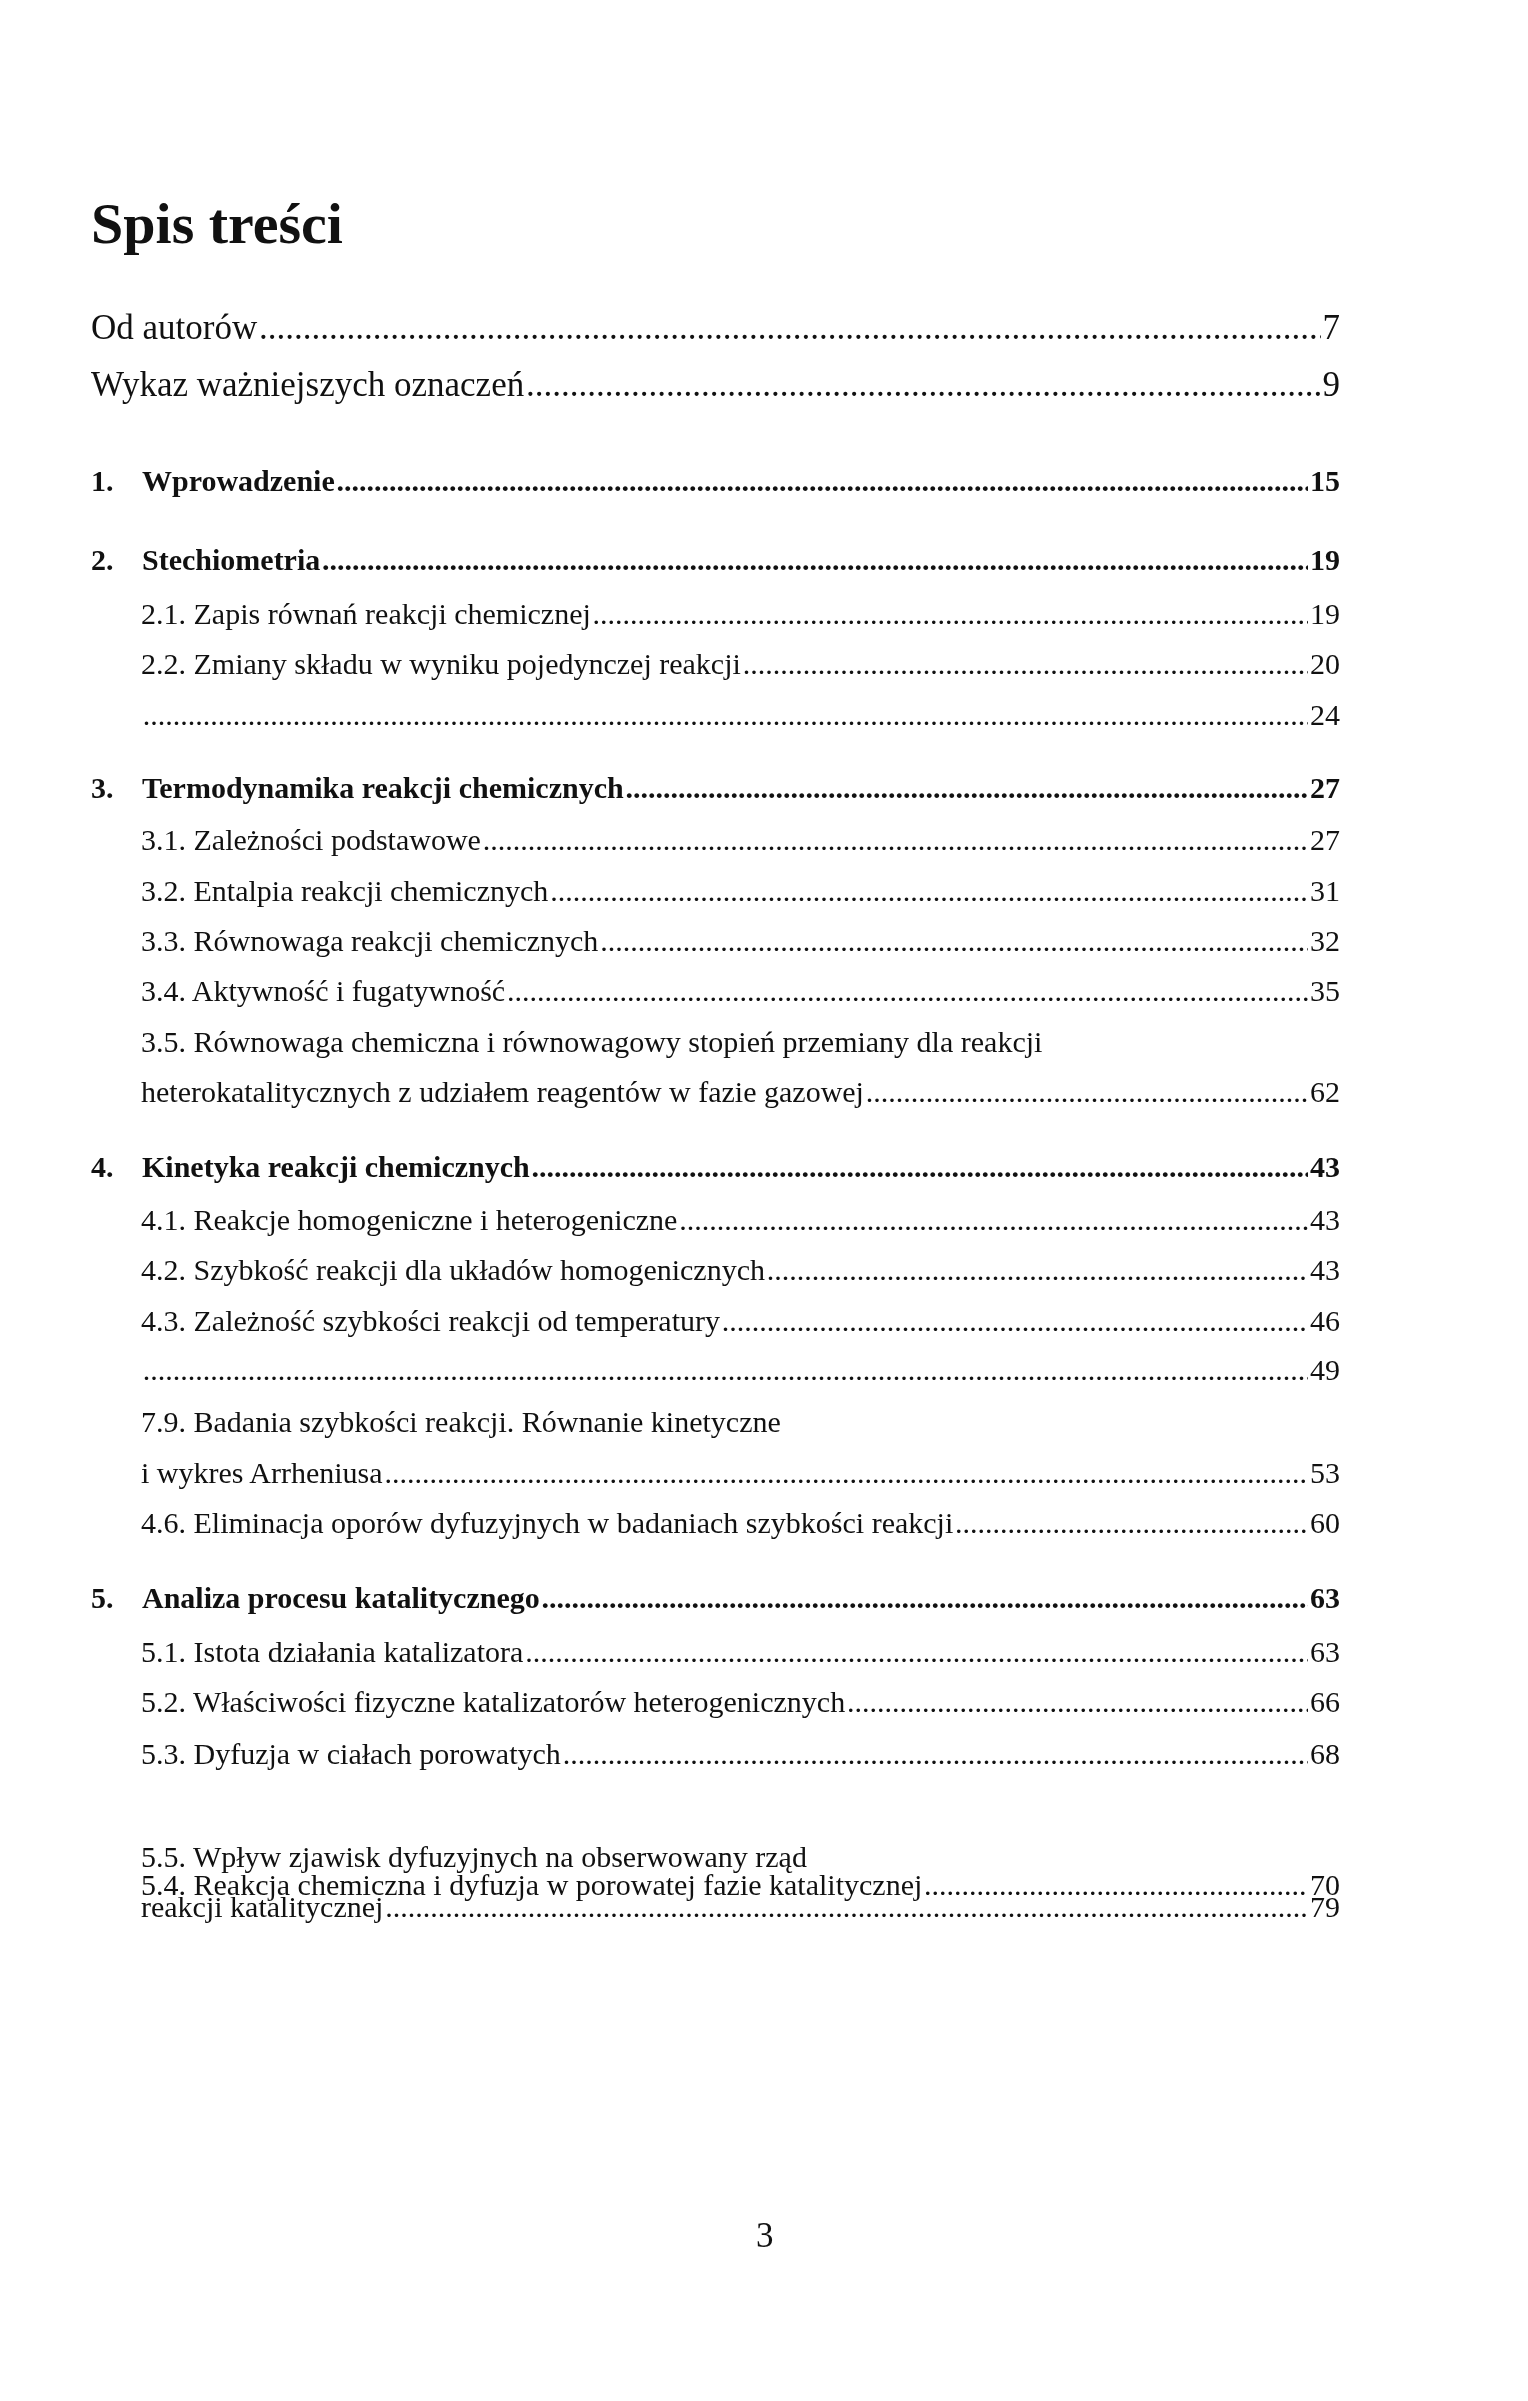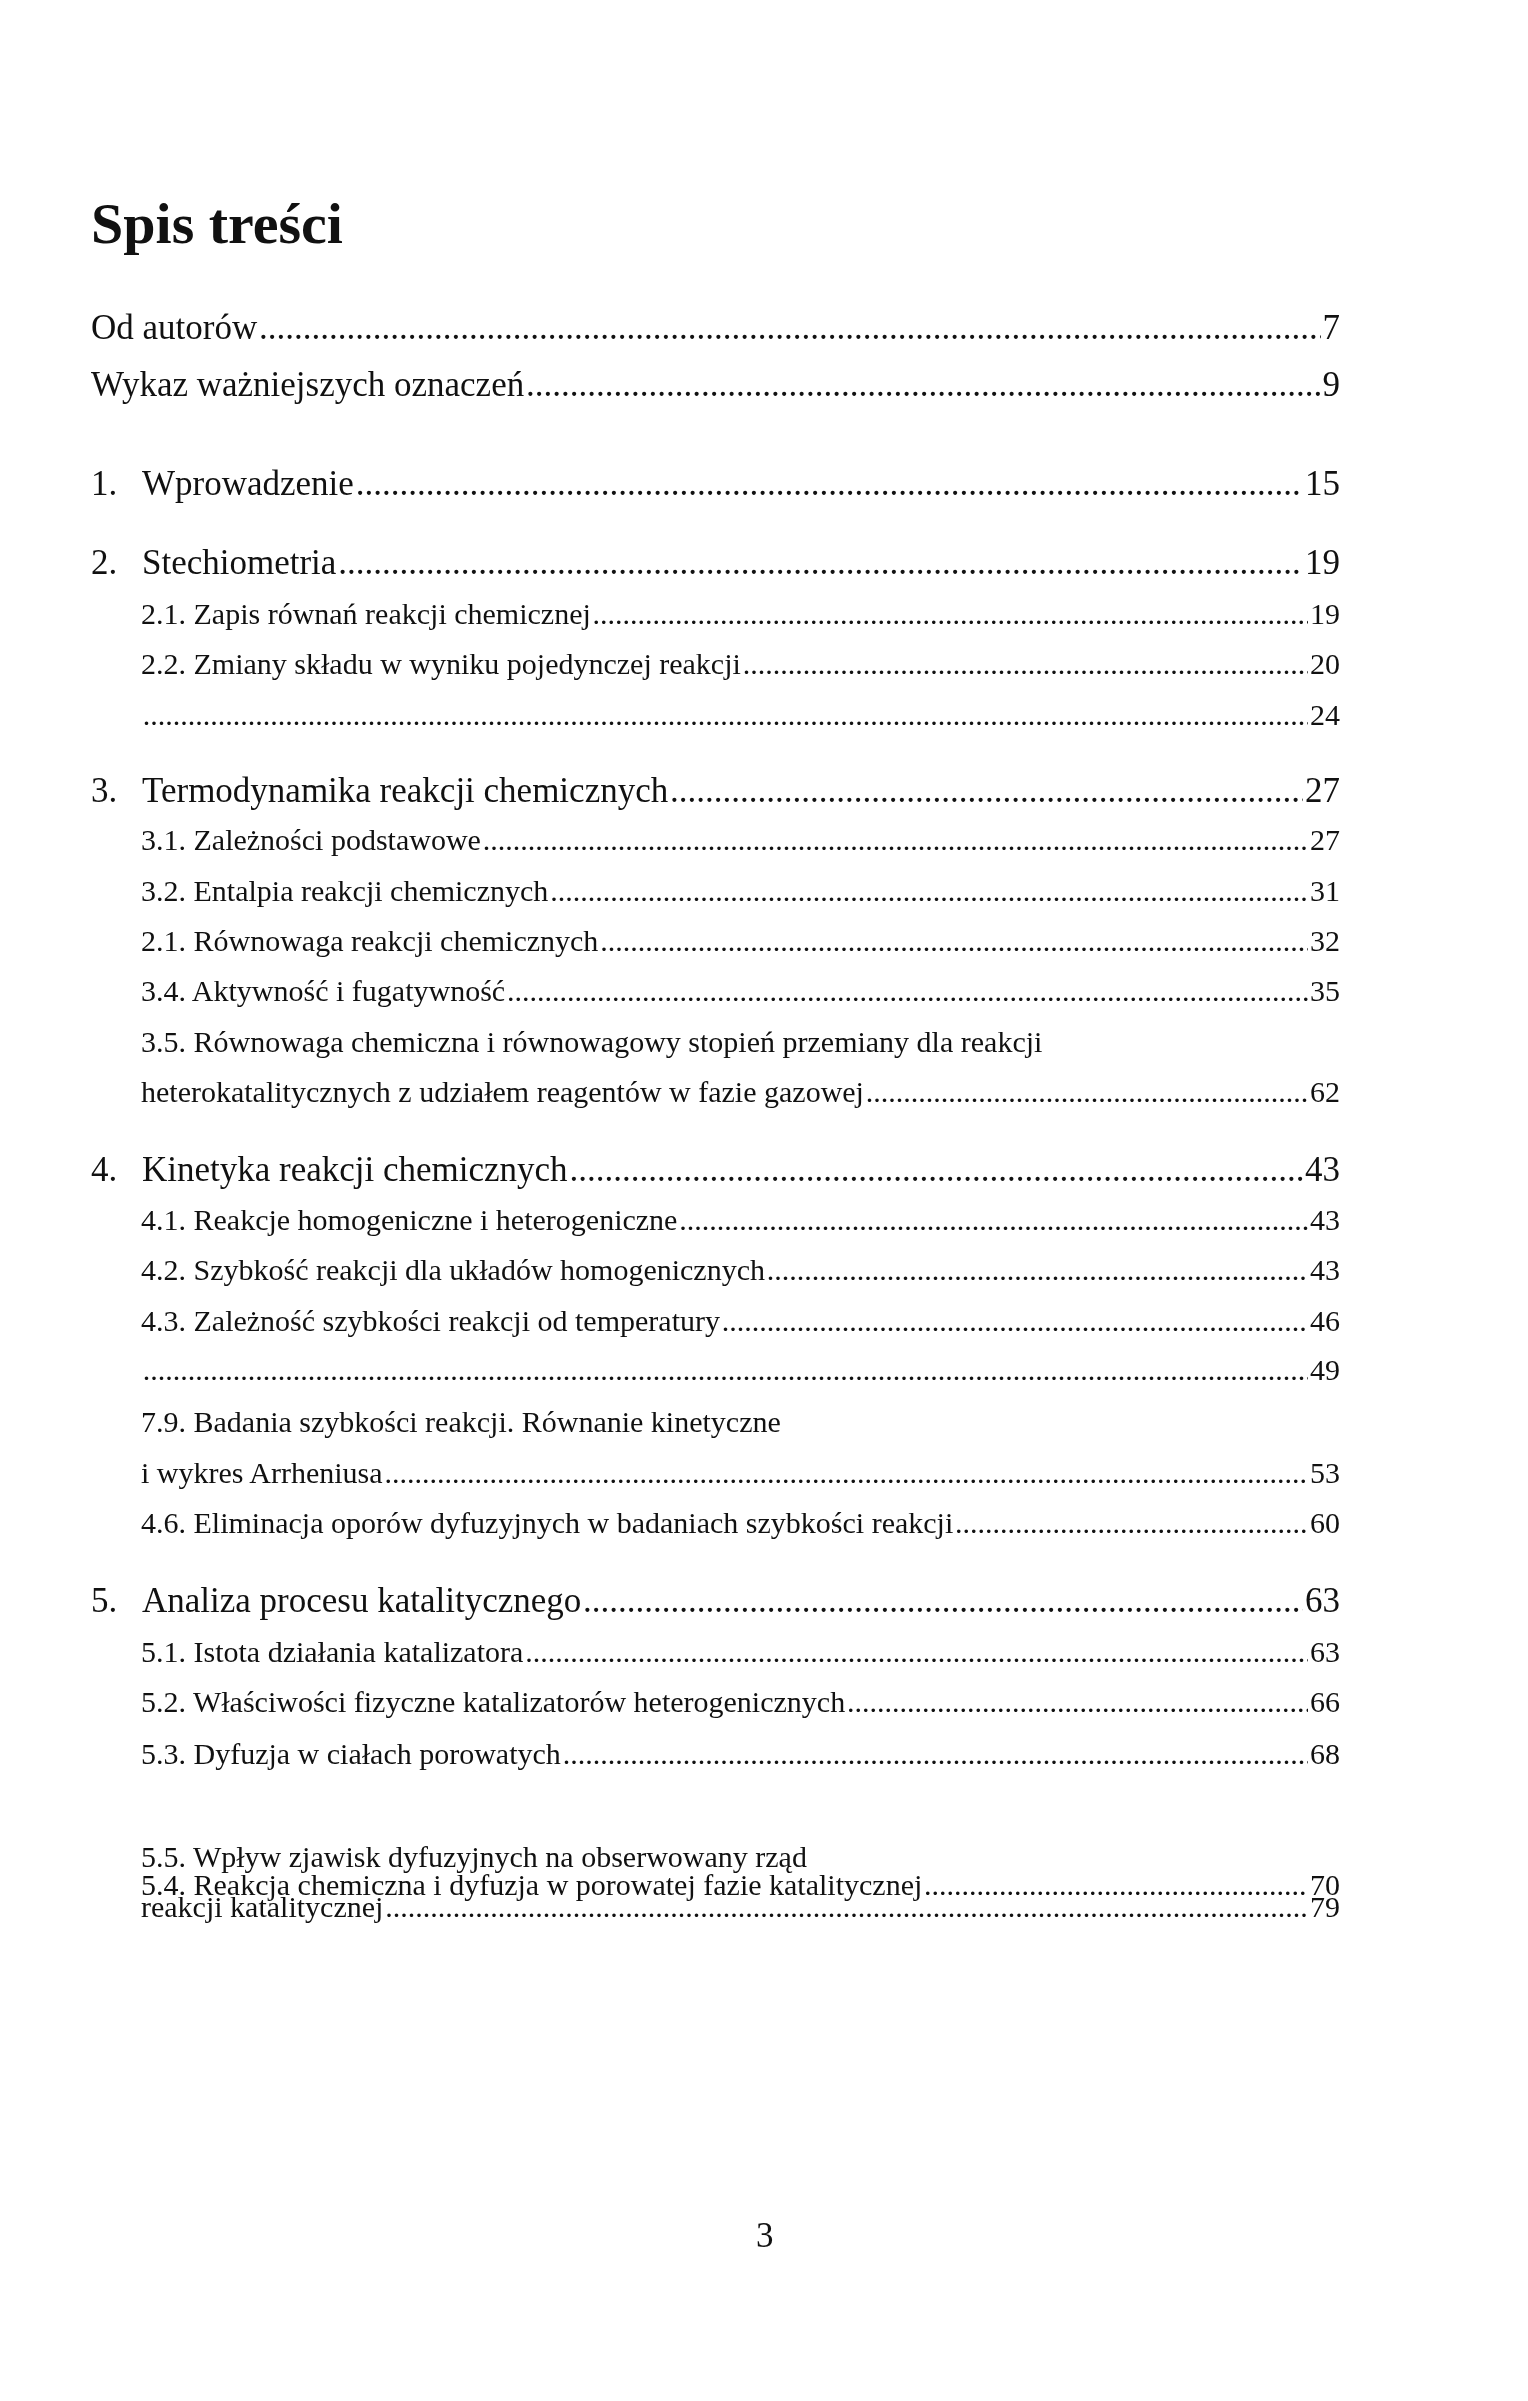--- a/index.html
+++ b/index.html
@@ -4,21 +4,21 @@
 <style>
   html, body { margin:0; padding:0; background:#ffffff; }
   body { width:1529px; height:2401px; position:relative; overflow:hidden; font-family:"Liberation Serif", serif; color:#111; }
   .title { position:absolute; left:91px; top:195px; font-size:58px; font-weight:bold; letter-spacing:0px; line-height:1; }
   .row { position:absolute; left:91px; width:1249px; display:flex; align-items:flex-start; white-space:nowrap; }
   .row .label { flex:0 0 auto; }
   .row .leader { flex:1 1 auto; overflow:hidden; margin:0 1.8px; position:relative; }
   .row .leader::before { content:"........................................................................................................................................................................................................................................................................................................................................................................................"; letter-spacing:0px; }
   .row .page { flex:0 0 auto; text-align:right; }
   .front { font-size:35px; }
-  .chapter { font-size:35px; font-weight:normal; }
+  .chapter { font-size:30px; font-weight:bold; }
   .chapter .num { display:inline-block; width:51px; }
   .sub { left:141px; width:1199px; font-size:30px; }
   .cont { font-size:30px; position:absolute; left:141px; white-space:nowrap; }
   .pagenum { position:absolute; left:756px; top:2216px; font-size:35px; }
 </style>
 </head>
 <body>
 
 <div class="title">Spis treści</div>
 
@@ -68,21 +68,21 @@
   <span class="label">3.1. Zależności podstawowe</span>
   <span class="leader"></span>
   <span class="page">27</span>
 </div>
 <div class="row sub" style="top:874px">
   <span class="label">3.2. Entalpia reakcji chemicznych</span>
   <span class="leader"></span>
   <span class="page">31</span>
 </div>
 <div class="row sub" style="top:924px">
-  <span class="label">2.1. Równowaga reakcji chemicznych</span>
+  <span class="label">3.3. Równowaga reakcji chemicznych</span>
   <span class="leader"></span>
   <span class="page">32</span>
 </div>
 <div class="row sub" style="top:974px">
   <span class="label">3.4. Aktywność i fugatywność</span>
   <span class="leader"></span>
   <span class="page">35</span>
 </div>
 <div class="cont" style="top:1025px">3.5. Równowaga chemiczna i równowagowy stopień przemiany dla reakcji</div>
 <div class="row sub" style="top:1075px">

